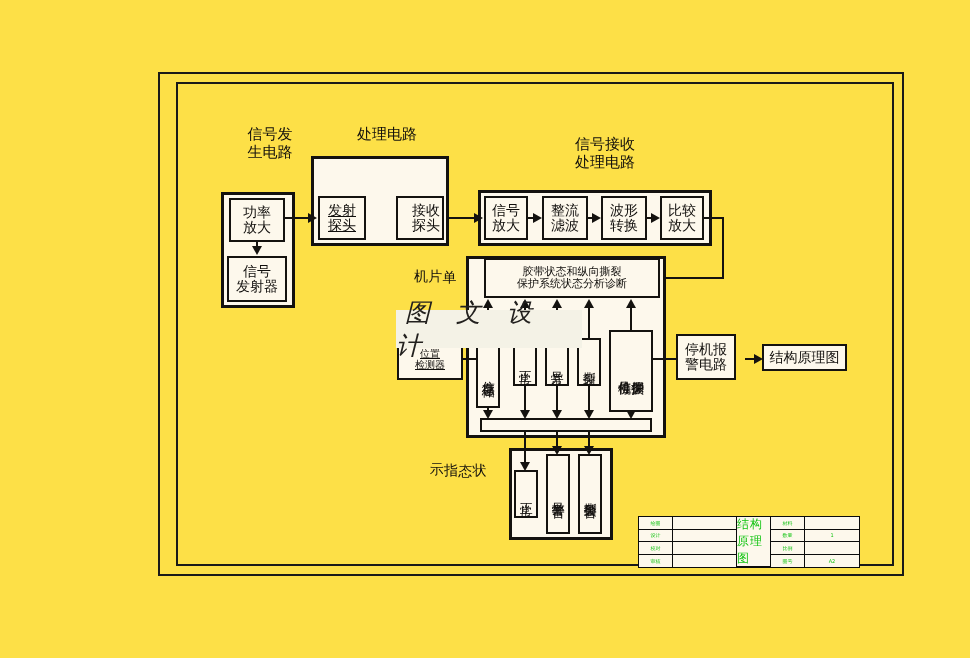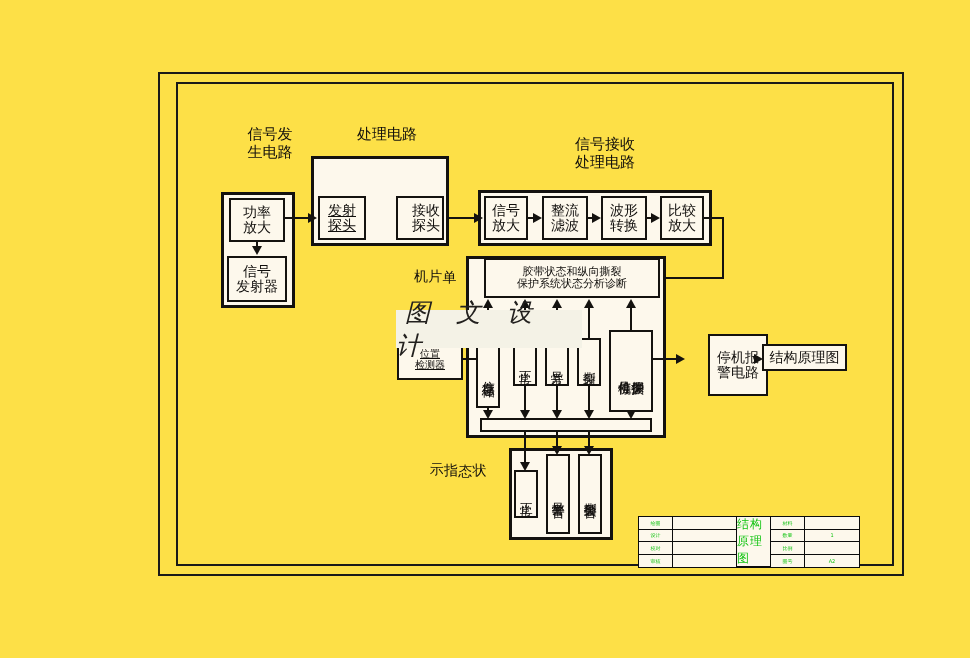--- a/index.html
+++ b/index.html
@@ -253,21 +253,21 @@
   <div class="arrow ar-d" style="left:520px; top:410px;"></div>
   <div class="v" style="left:556px; top:386px; height:27px;"></div>
   <div class="arrow ar-d" style="left:552px; top:410px;"></div>
   <div class="v" style="left:588px; top:386px; height:27px;"></div>
   <div class="arrow ar-d" style="left:584px; top:410px;"></div>
   <div class="v" style="left:630px; top:412px; height:1px;"></div>
   <div class="arrow ar-d" style="left:626px; top:410px;"></div>
 
   <div class="h" style="left:653px; top:358px; width:28px;"></div>
   <div class="arrow ar-r" style="left:676px; top:354px;"></div>
-  <div class="box" style="left:708px; top:334px; width:60px; height:62px; font-size:14px; white-space:pre-line;">停机报
+  <div class="box" style="left:676px; top:334px; width:60px; height:46px; font-size:14px; white-space:pre-line;">停机报
 警电路</div>
   <div class="h" style="left:745px; top:358px; width:15px;"></div>
   <div class="arrow ar-r" style="left:754px; top:354px;"></div>
   <div class="box" style="left:762px; top:344px; width:85px; height:27px; font-size:14px;">结构原理图</div>
 
   <div class="group" style="left:509px; top:448px; width:104px; height:92px;"></div>
   <div class="box vert" style="left:514px; top:470px; width:24px; height:48px; font-size:13px;">正常</div>
   <div class="box vert" style="left:546px; top:454px; width:24px; height:80px; font-size:13px;">异常警告</div>
   <div class="box vert" style="left:578px; top:454px; width:24px; height:80px; font-size:13px;">撕裂警告</div>
 

